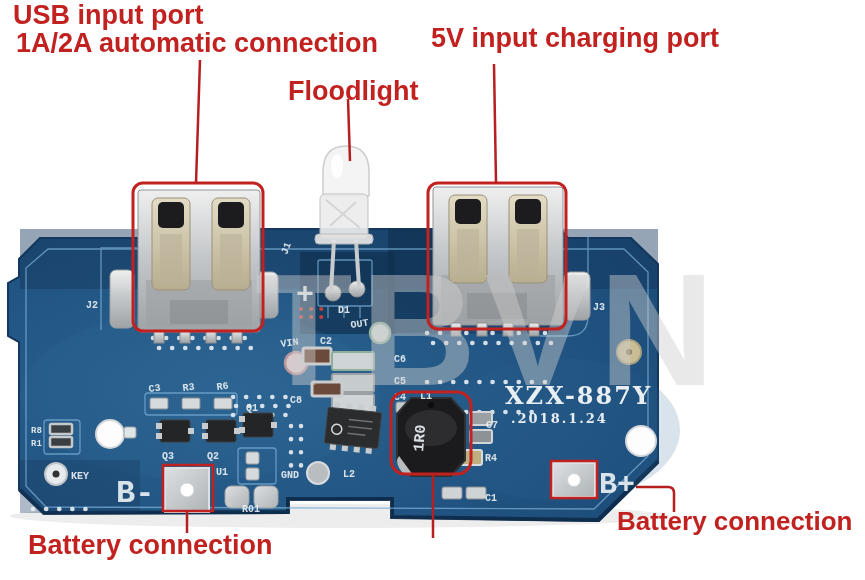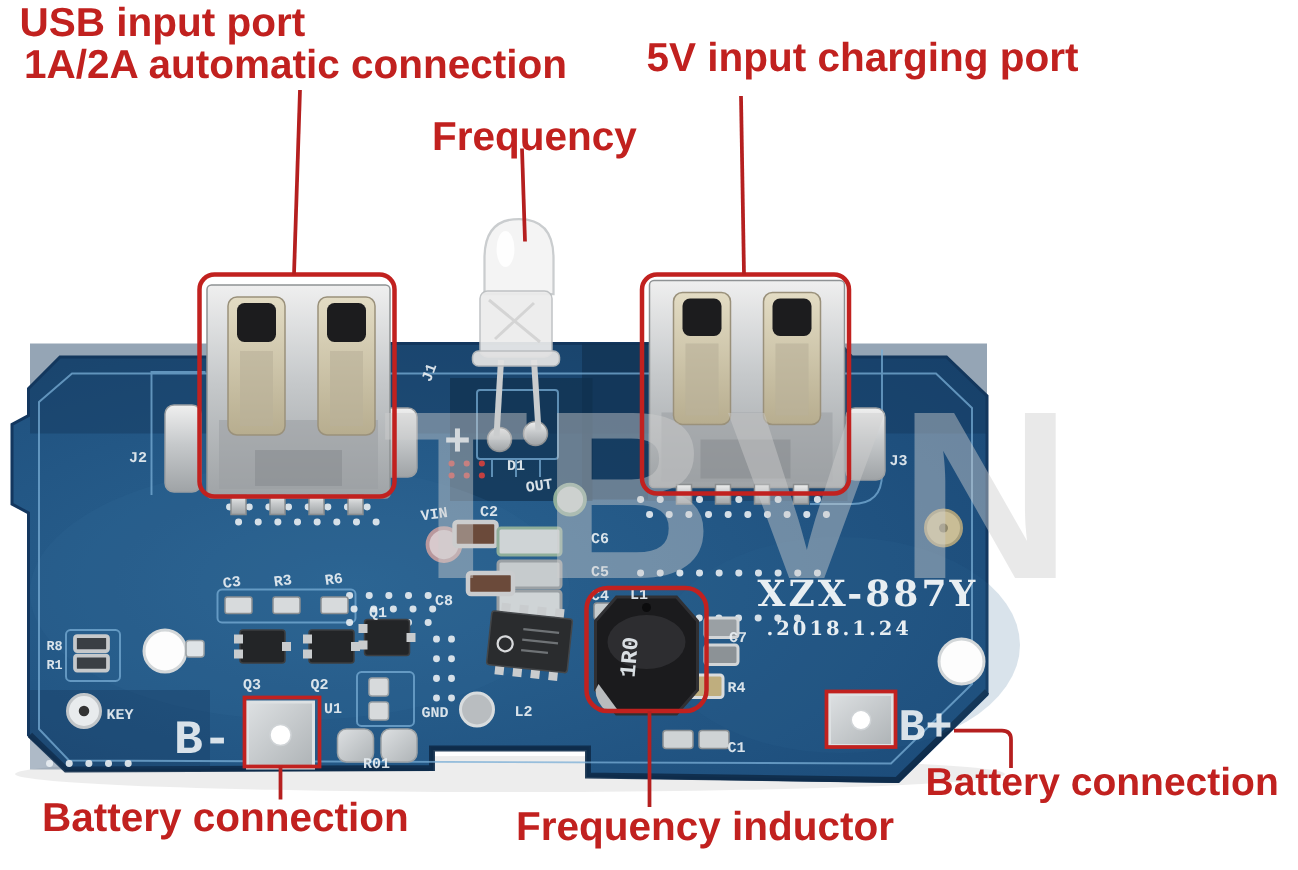--- a/index.html
+++ b/index.html
@@ -267,18 +267,17 @@
       <path d="M494,64 L496,183"></path>
       <path d="M187,511 L187,533"></path>
       <path d="M433,474 L433,538"></path>
       <path d="M636,487 L668,487 Q674,487 674,493 L674,512"></path>
     </g>
   </g>
 </svg>
 
 <div class="ann" style="left:13px;top:1px;">USB input port</div>
 <div class="ann" style="left:16px;top:29px;">1A/2A automatic connection</div>
-<div class="ann" style="left:288px;top:77px;">Frequency</div>
+<div class="ann" style="left:288px;top:77px;">Floodlight</div>
 <div class="ann" style="left:415px;top:24px;margin-left:16px;">5V input charging port</div>
 <div class="ann" style="left:28px;top:531px;">Battery connection</div>
-<div class="ann" style="left:344px;top:537px;">Frequency inductor</div>
 <div class="ann" style="left:617px;top:507px;font-size:26px;">Battery connection</div>
 </div>
 
 </body></html>

